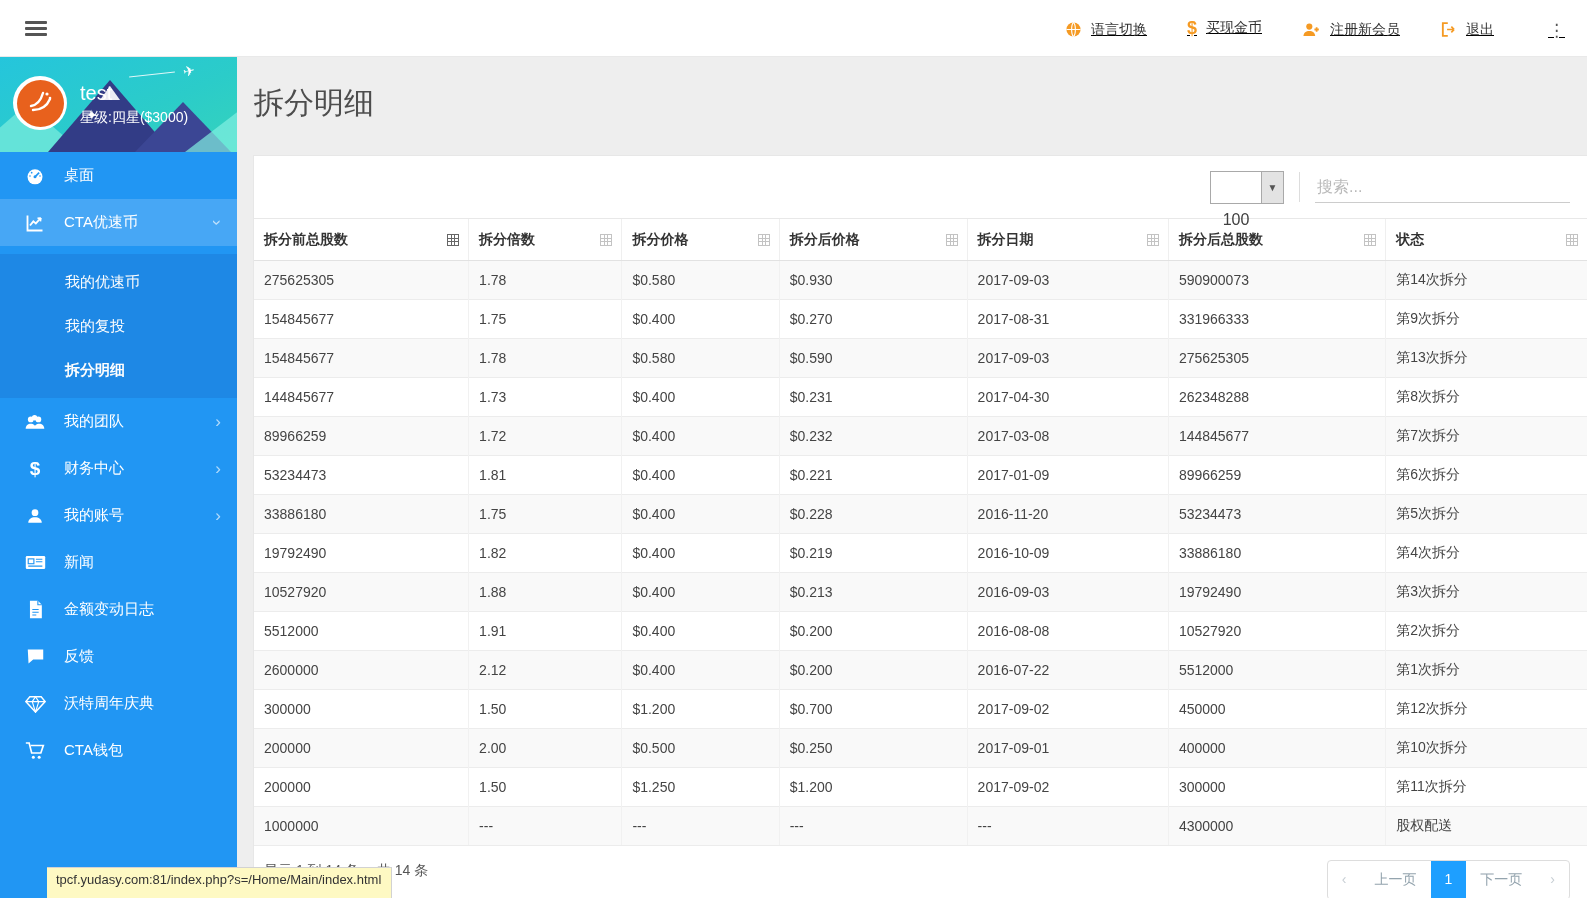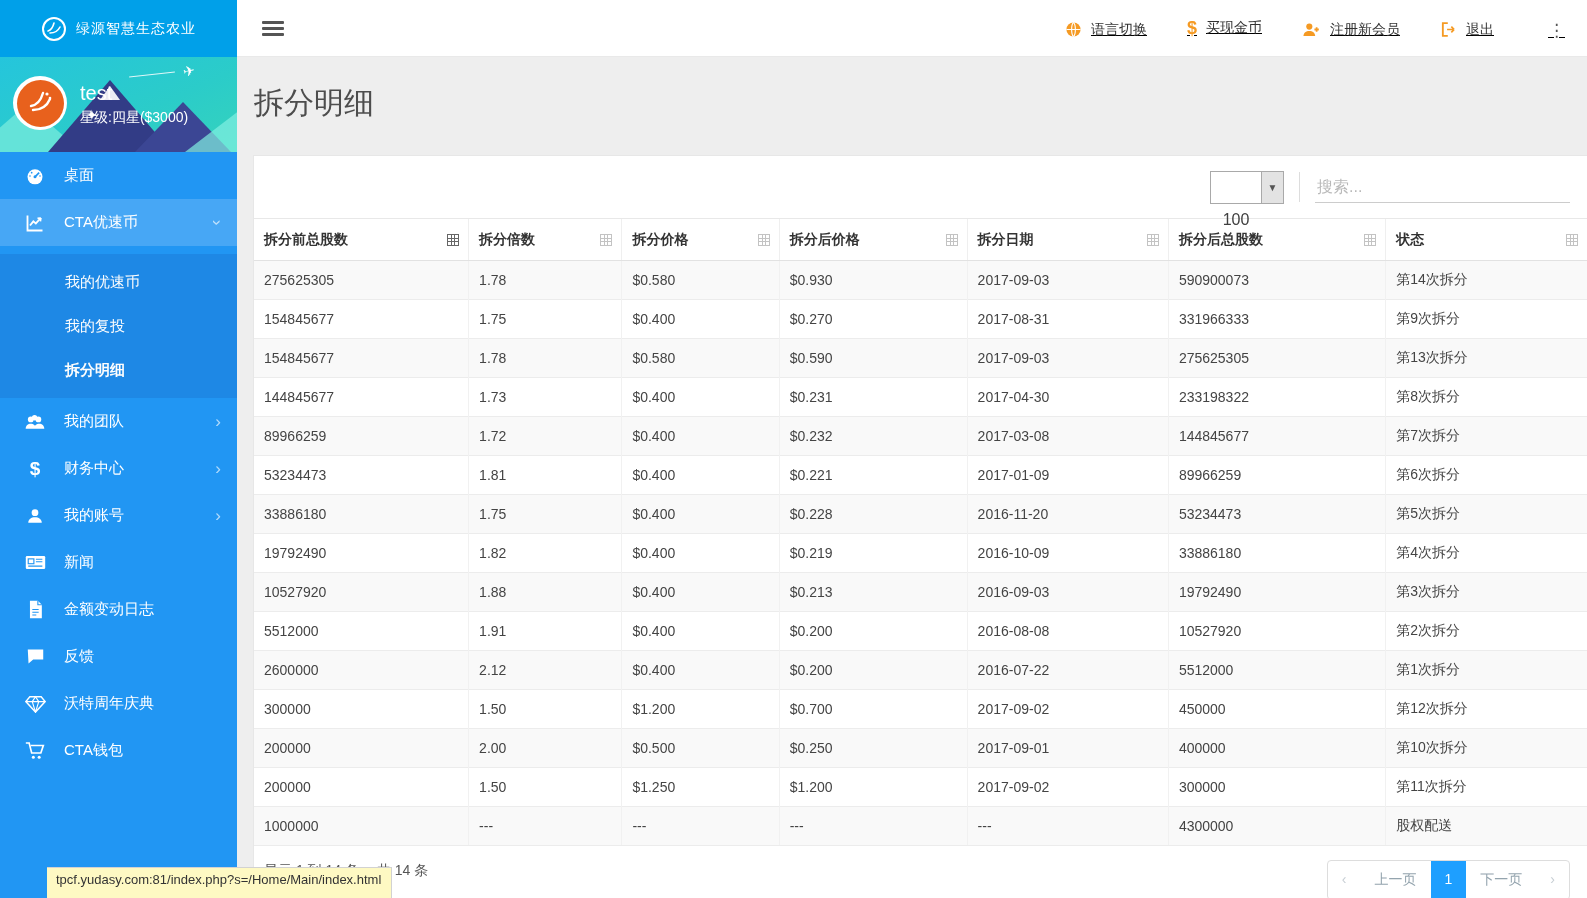--- a/index.html
+++ b/index.html
@@ -84,29 +84,20 @@
 
   .status-tooltip { position:fixed; left:0; bottom:0; background:#fef9c3; border:1px solid #d2d2d2; border-left:none; border-bottom:none;
                     padding:4px 10px 11px 9px; font-size:13px; color:#333; z-index:50; white-space:nowrap;margin-left:47px; }
 
   svg { display:block; }
 </style>
 </head>
 <body>
 
 <div class="topbar">
-  <div class="brand">
-    <span>
-      <svg width="26" height="26" viewBox="0 0 26 26">
-          <circle cx="13" cy="13" r="11" fill="none" stroke="#fff" stroke-width="2"></circle>
-          <path d="M7 15c3-1 5-4 6-8M9 17c4 0 8-2 10-6" fill="none" stroke="#fff" stroke-width="1.6" stroke-linecap="round"></path>
-        </svg>
-    </span>
-    <span class="brand-name">绿源智慧生态农业</span>
-  </div>
   <div class="topbar-main">
     <div class="hamburger">
         <span></span>
         <span></span>
         <span></span>
       </div>
     <div class="topbar-right">
       <div class="tb-item">
         <span class="tb-icon">
           <svg width="17" height="17" viewBox="0 0 24 24">
@@ -347,21 +338,21 @@
             <td>2017-09-03</td>
             <td>275625305</td>
             <td>第13次拆分</td>
           </tr>
           <tr>
             <td>144845677</td>
             <td>1.73</td>
             <td>$0.400</td>
             <td>$0.231</td>
             <td>2017-04-30</td>
-            <td>233198322</td>
+            <td>262348288</td>
             <td>第8次拆分</td>
           </tr>
           <tr>
             <td>89966259</td>
             <td>1.72</td>
             <td>$0.400</td>
             <td>$0.232</td>
             <td>2017-03-08</td>
             <td>144845677</td>
             <td>第7次拆分</td>

